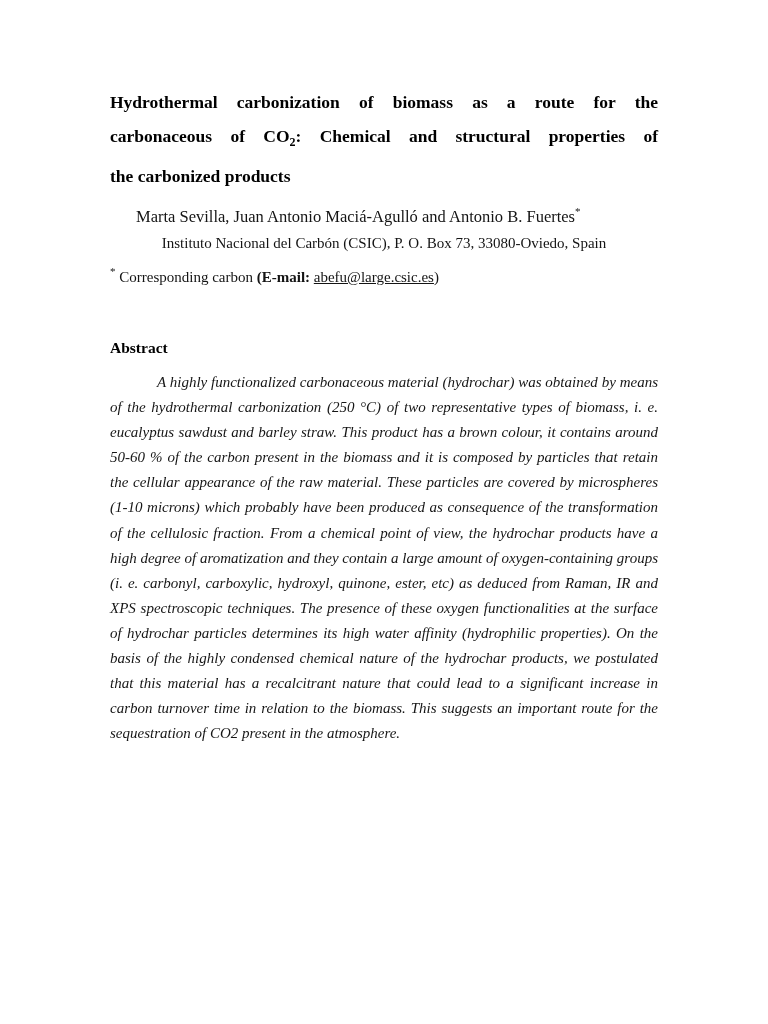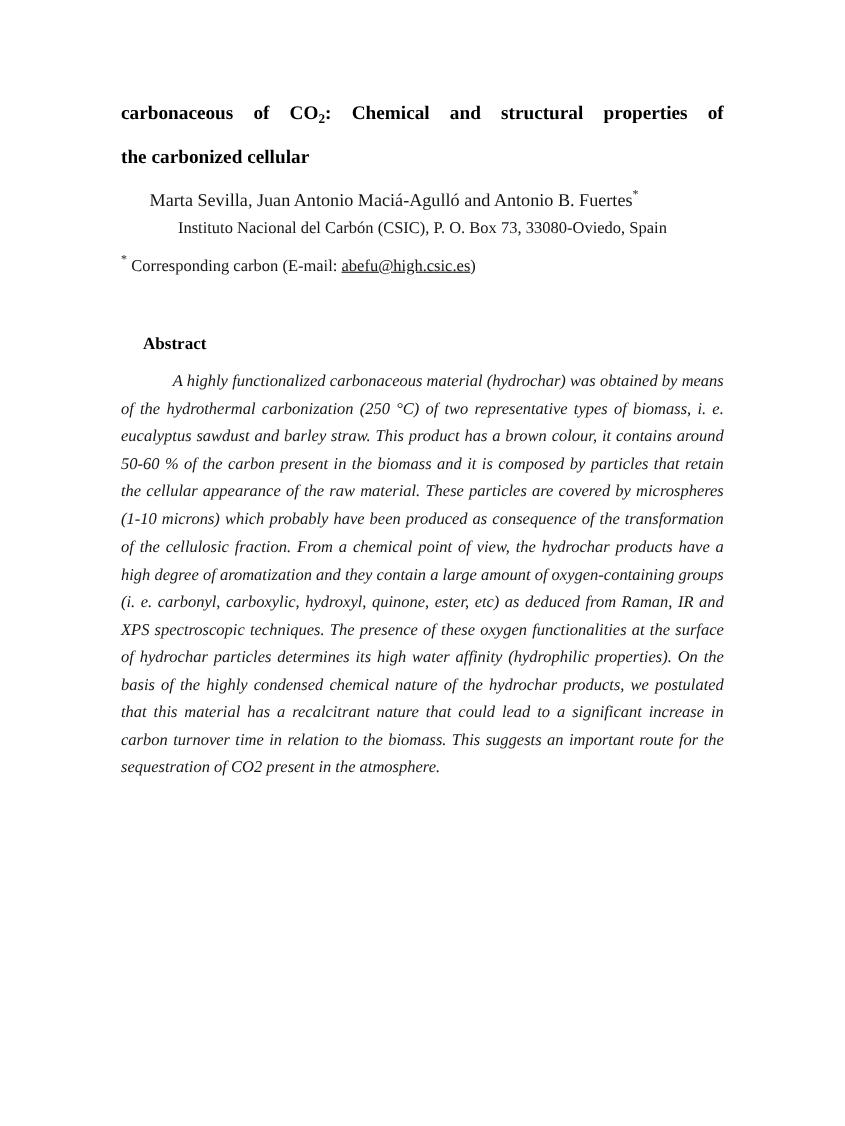--- a/index.html
+++ b/index.html
@@ -59,60 +59,60 @@
     color: #141414;
     text-align: center;
   }
   .corresponding {
     margin-top: 2px;
     font-size: 15px;
     line-height: 27px;
     color: #141414;
   }
   .email-label {
-    font-weight: normal;
+    font-weight: bold;
   }
   .email-link {
     color: #141414;
     text-decoration: underline;
     cursor: pointer;
   }
   .abstract-heading {
     margin-top: 44px;
     font-size: 15.5px;
     font-weight: bold;
     line-height: 25px;
     color: #000000;
-    margin-left: 20px;
   }
   .abstract-body {
     margin-top: 10px;
     font-size: 15px;
     line-height: 25.1px;
     text-align: justify;
     text-indent: 47px;
     color: #161616;
     font-style: italic;
   }
 </style>
 </head>
 <body>
 
 <div class="page">
   <div class="content">
 
     <h1 class="title">
+      <div class="title-line">Hydrothermal carbonization of biomass as a route for the</div>
       <div class="title-line"><span>carbonaceous of CO</span><span class="subscript">2</span><span>: Chemical and structural properties of</span></div>
-      <div class="title-line last">the carbonized cellular</div>
+      <div class="title-line last">the carbonized products</div>
     </h1>
 
     <div class="authors"><span>Marta Sevilla, Juan Antonio Maciá-Agulló and Antonio B. Fuertes</span><span class="superscript">*</span></div>
 
     <div class="affiliation">Instituto Nacional del Carbón (CSIC), P. O. Box 73, 33080-Oviedo, Spain</div>
 
-    <div class="corresponding"><span class="superscript">*</span><span> Corresponding carbon </span><span class="email-label">(E-mail: </span><a class="email-link">abefu@high.csic.es</a><span>)</span></div>
+    <div class="corresponding"><span class="superscript">*</span><span> Corresponding carbon </span><span class="email-label">(E-mail: </span><a class="email-link">abefu@large.csic.es</a><span>)</span></div>
 
     <div class="abstract-heading">Abstract</div>
 
     <p class="abstract-body" style="margin-bottom:0;">A highly functionalized carbonaceous material (hydrochar) was obtained by means of the hydrothermal carbonization (250 °C) of two representative types of biomass, i. e. eucalyptus sawdust and barley straw. This product has a brown colour, it contains around 50-60 % of the carbon present in the biomass and it is composed by particles that retain the cellular appearance of the raw material. These particles are covered by microspheres (1-10 microns) which probably have been produced as consequence of the transformation of the cellulosic fraction. From a chemical point of view, the hydrochar products have a high degree of aromatization and they contain a large amount of oxygen-containing groups (i. e. carbonyl, carboxylic, hydroxyl, quinone, ester, etc) as deduced from Raman, IR and XPS spectroscopic techniques. The presence of these oxygen functionalities at the surface of hydrochar particles determines its high water affinity (hydrophilic properties). On the basis of the highly condensed chemical nature of the hydrochar products, we postulated that this material has a recalcitrant nature that could lead to a significant increase in carbon turnover time in relation to the biomass. This suggests an important route for the sequestration of CO2 present in the atmosphere.</p>
 
   </div>
 </div>
 
 </body></html>

